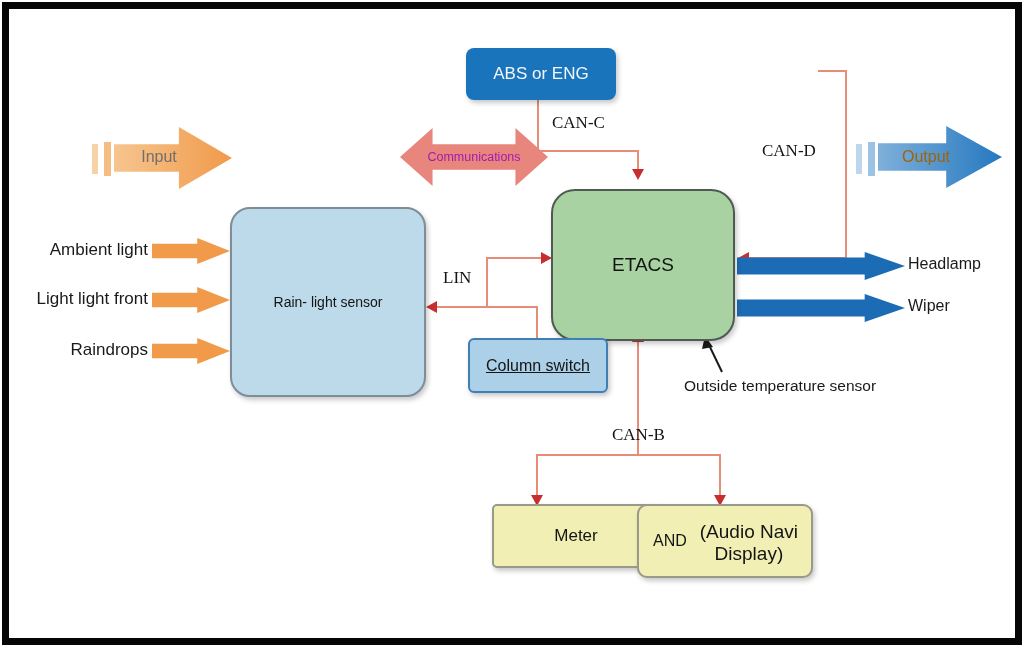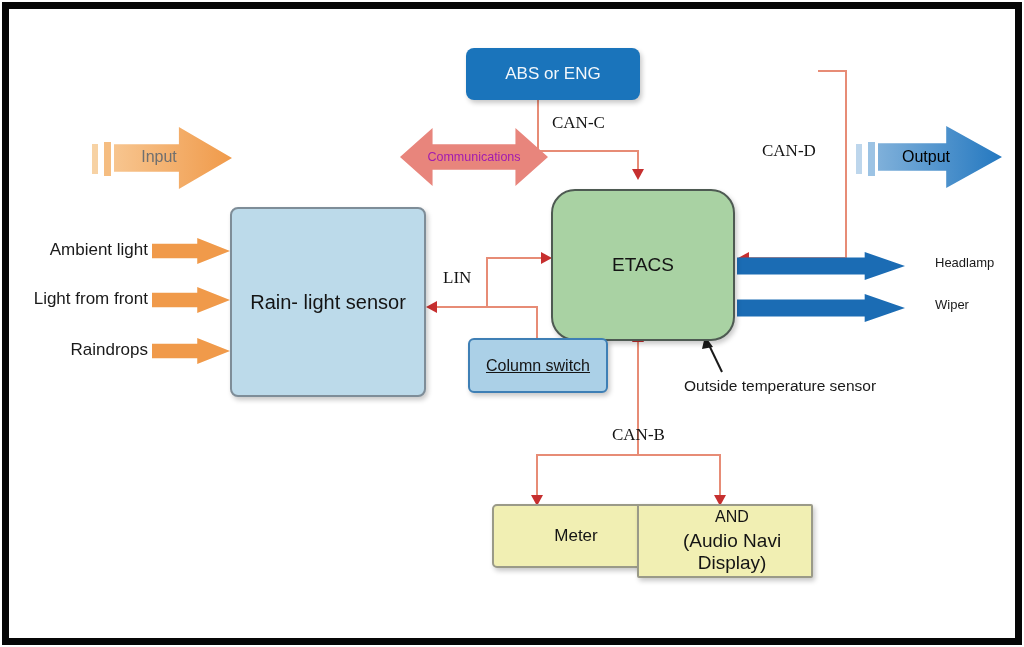--- a/index.html
+++ b/index.html
@@ -11,72 +11,72 @@
 
   .connectors { position:absolute; left:0; top:0; z-index:1; }
   .wire { fill:none; stroke:var(--connector-line); stroke-width:2; }
   .ahead { fill:var(--arrowhead-red); stroke:none; }
   .pointer-line { stroke:#1a1a1a; stroke-width:2; }
   .pointer-head { fill:#1a1a1a; }
 
   .box { position:absolute; display:flex; align-items:center; justify-content:center;
          text-align:center; z-index:10; color:#141414;
          box-shadow:2px 3px 5px rgba(0,0,0,0.22); }
-  .abs    { left:466px; top:48px;  width:174px; height:52px; background:var(--abs-box);
+  .abs    { left:466px; top:48px;  width:150px; height:52px; background:var(--abs-box);
             border-radius:8px;  color:#f2f7fb; font-size:17px; }
   .diag   { left:648px; top:48px;  width:170px; height:49px; background:var(--diagnostic-box);
             border:2px solid #c77ba6; border-radius:4px; font-size:16px; }
   .etacs  { left:551px; top:189px; width:184px; height:152px; background:var(--etacs-box);
             border:2px solid #4e5a52; border-radius:24px; font-size:19px; }
   .sensor { left:230px; top:207px; width:196px; height:190px; background:var(--sensor-box);
-            border:2px solid #7e8d98; border-radius:8px; font-size:20px; }
+            border:2px solid #7e8d98; border-radius:20px; font-size:14px; }
   .column { left:468px; top:338px; width:140px; height:55px; background:var(--column-box);
             border:2px solid #3e7fb5; border-radius:6px; font-size:16px; z-index:11;text-decoration:underline; }
   .meter  { left:452px; top:504px; width:168px; height:64px; background:var(--yellow-box);
             border:2px solid #9a9a88; border-radius:5px; font-size:17px;margin-left:40px; }
   .and    { left:637px; top:504px; width:176px; height:74px; background:var(--yellow-box);
-            border:2px solid #9a9a88; border-radius:2px; flex-direction:column; font-size:16px;padding-left:14px; }
+            border:2px solid #9a9a88; border-radius:10px; flex-direction:row; font-size:16px;padding-left:14px; }
   .and .sub { font-size:19px; margin-top:4px; }
 
   .blockarrow { position:absolute; z-index:5; }
   .input-arrow  { left:114px; top:127px; width:118px; height:62px;
                   background:linear-gradient(90deg,#f7c58f,var(--input-arrow));
                   clip-path:polygon(0 28%, 55% 28%, 55% 0, 100% 50%, 55% 100%, 55% 72%, 0 72%); }
   .comm-arrow   { left:400px; top:128px; width:148px; height:58px; background:var(--comm-arrow);
                   clip-path:polygon(0 50%, 22% 0, 22% 28%, 78% 28%, 78% 0, 100% 50%, 78% 100%, 78% 72%, 22% 72%, 22% 100%); }
   .output-arrow { left:878px; top:126px; width:124px; height:62px;
                   background:linear-gradient(90deg,#7fb0da,var(--output-arrow));
                   clip-path:polygon(0 28%, 55% 28%, 55% 0, 100% 50%, 55% 100%, 55% 72%, 0 72%); }
   .stripe { position:absolute; z-index:5; }
   .s-in1  { left:92px;  top:144px; width:6px; height:30px; background:#f7d2a4; }
   .s-in2  { left:104px; top:142px; width:7px; height:34px; background:#f5bd81; }
   .s-out1 { left:856px; top:144px; width:6px; height:30px; background:#bdd6ec; }
   .s-out2 { left:868px; top:142px; width:7px; height:34px; background:#9cc3e4; }
 
   .flow-label { position:absolute; z-index:6; font-weight:normal; text-align:center; }
   .input-label  { left:124px; top:148px; width:70px;  font-size:16px; color:#6f6f6f; }
   .comm-label   { left:410px; top:150px; width:128px; font-size:12.5px; color:#a21caf; }
-  .output-label { left:888px; top:148px; width:76px;  font-size:16px; color:#000000; }
+  .output-label { left:888px; top:148px; width:76px;  font-size:16px; color:#a16207; }
 
   .bus { position:absolute; z-index:6; font-size:17px; color:#141414;font-family:Liberation Serif, serif; }
   .can-c { left:552px; top:113px; }
   .can-d { left:762px; top:141px; }
   .lin   { left:443px; top:268px; }
   .can-b { left:612px; top:425px; }
 
   .in-label { position:absolute; left:2px; width:146px; text-align:right; font-size:17px; z-index:6; }
   .il1 { top:240px; } .il2 { top:289px; } .il3 { top:340px; }
   .sarrow { position:absolute; left:152px; width:78px; height:26px; background:var(--input-arrow); z-index:5;
             clip-path:polygon(0 22%, 58% 22%, 58% 0, 100% 50%, 58% 100%, 58% 78%, 0 78%); }
   .sa1 { top:238px; } .sa2 { top:287px; } .sa3 { top:338px; }
 
   .oarrow { position:absolute; left:737px; width:168px; height:28px; background:var(--io-arrow-blue); z-index:5;
             clip-path:polygon(0 20%, 76% 20%, 76% 0, 100% 50%, 76% 100%, 76% 80%, 0 80%); }
   .oa1 { top:252px; } .oa2 { top:294px; }
-  .out-label { position:absolute; left:935px; font-size:13px; z-index:6;text-align:center; }
+  .out-label { position:absolute; left:908px; font-size:16px; z-index:6;text-align:center; }
   .ol1 { top:255px; } .ol2 { top:297px; }
 
   .annot { position:absolute; left:684px; top:377px; font-size:15.5px; z-index:6; }
 </style>
 </head>
 <body>
 
 <div id="canvas">
 
   <div class="frame"></div>
@@ -127,21 +127,21 @@
     <span class="sub">(Audio Navi Display)</span>
   </div>
 
   <div class="bus can-c">CAN-C</div>
   <div class="bus can-d">CAN-D</div>
   <div class="bus lin">LIN</div>
   <div class="bus can-b">CAN-B</div>
 
   <div class="in-label il1">Ambient light</div>
   <div class="sarrow sa1"></div>
-  <div class="in-label il2">Light from front</div>
+  <div class="in-label il2">Light light front</div>
   <div class="sarrow sa2"></div>
   <div class="in-label il3">Raindrops</div>
   <div class="sarrow sa3"></div>
 
   <div class="oarrow oa1"></div>
   <div class="out-label ol1">Headlamp</div>
   <div class="oarrow oa2"></div>
   <div class="out-label ol2">Wiper</div>
 
   <div class="annot">Outside temperature sensor</div>

